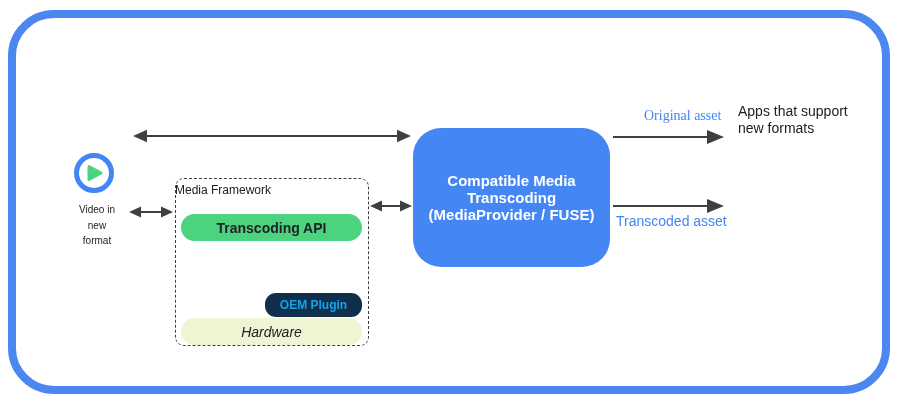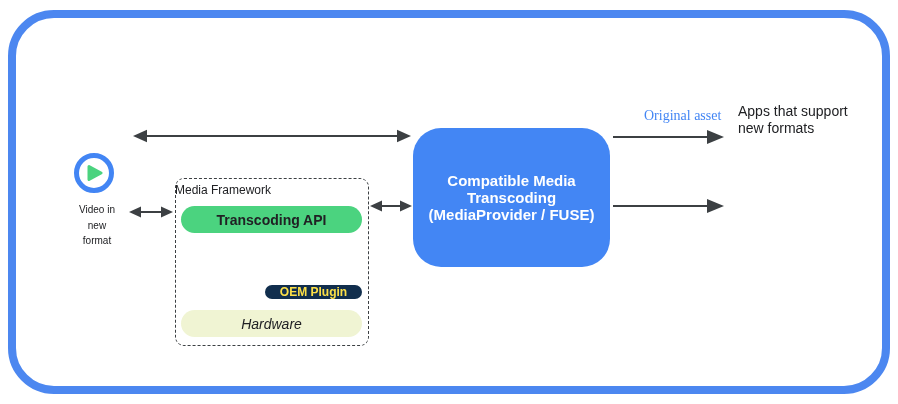--- a/index.html
+++ b/index.html
@@ -36,25 +36,25 @@
   
   .mf-box{
     position:absolute;left:175px;top:178px;width:194px;height:168px;box-sizing:border-box;
     border:1.6px dashed var(--arrow-gray);border-radius:9px;
   }
   .mf-title{
     position:absolute;left:175px;top:183px;width:194px;text-align:left;font-size:12px;
   }
   .pill{
     position:absolute;display:flex;align-items:center;justify-content:center;
-    font-size:14px;text-align:center;box-sizing:border-box;
+    font-size:14px;text-align:center;box-sizing:border-box;margin-top:8px;
   }
   .pill-api{left:181px;top:206px;width:181px;height:27px;border-radius:14px;background:var(--pill-green);font-weight:bold;}
   .pill-service{left:181px;top:239px;width:181px;height:66px;border-radius:33px;background:var(--pill-green);font-weight:bold;padding-bottom:8px;}
-  .pill-oem{left:265px;top:285px;width:97px;height:14px;border-radius:11px;background:var(--pill-navy);color:#fde047;font-weight:bold;font-size:12px;}
+  .pill-oem{left:265px;top:285px;width:97px;height:24px;border-radius:11px;background:var(--pill-navy);color:#0ea5e9;font-weight:bold;font-size:12px;}
   .pill-hw{left:181px;top:310px;width:181px;height:27px;border-radius:14px;background:var(--pill-pale);font-style:italic;}
   
   .transcoder{
     position:absolute;left:413px;top:102px;width:197px;height:139px;border-radius:28px;
     background:var(--box-blue);color:#ffffff;font-weight:bold;font-size:15px;line-height:17px;
     display:flex;align-items:center;justify-content:center;text-align:center;margin-top:26px;
   }
   
   .asset-label{position:absolute;font-size:14px;color:var(--label-blue);}
   .asset-original{left:644px;top:108px;font-family:Liberation Serif, serif;}
@@ -113,16 +113,17 @@
   <div class="mf-title">Media Framework</div>
   <div class="pill pill-api">Transcoding API</div>
   <div class="pill pill-oem">OEM Plugin</div>
   <div class="pill pill-hw">Hardware</div>
 
   <div class="transcoder preline">Compatible Media
 Transcoding
 (MediaProvider / FUSE)</div>
 
   <div class="asset-label asset-original">Original asset</div>
+  <div class="asset-label asset-transcoded">Transcoded asset</div>
   <div class="apps apps-support preline">Apps that support
 new formats</div>
 
 </div>
 
 </body></html>

